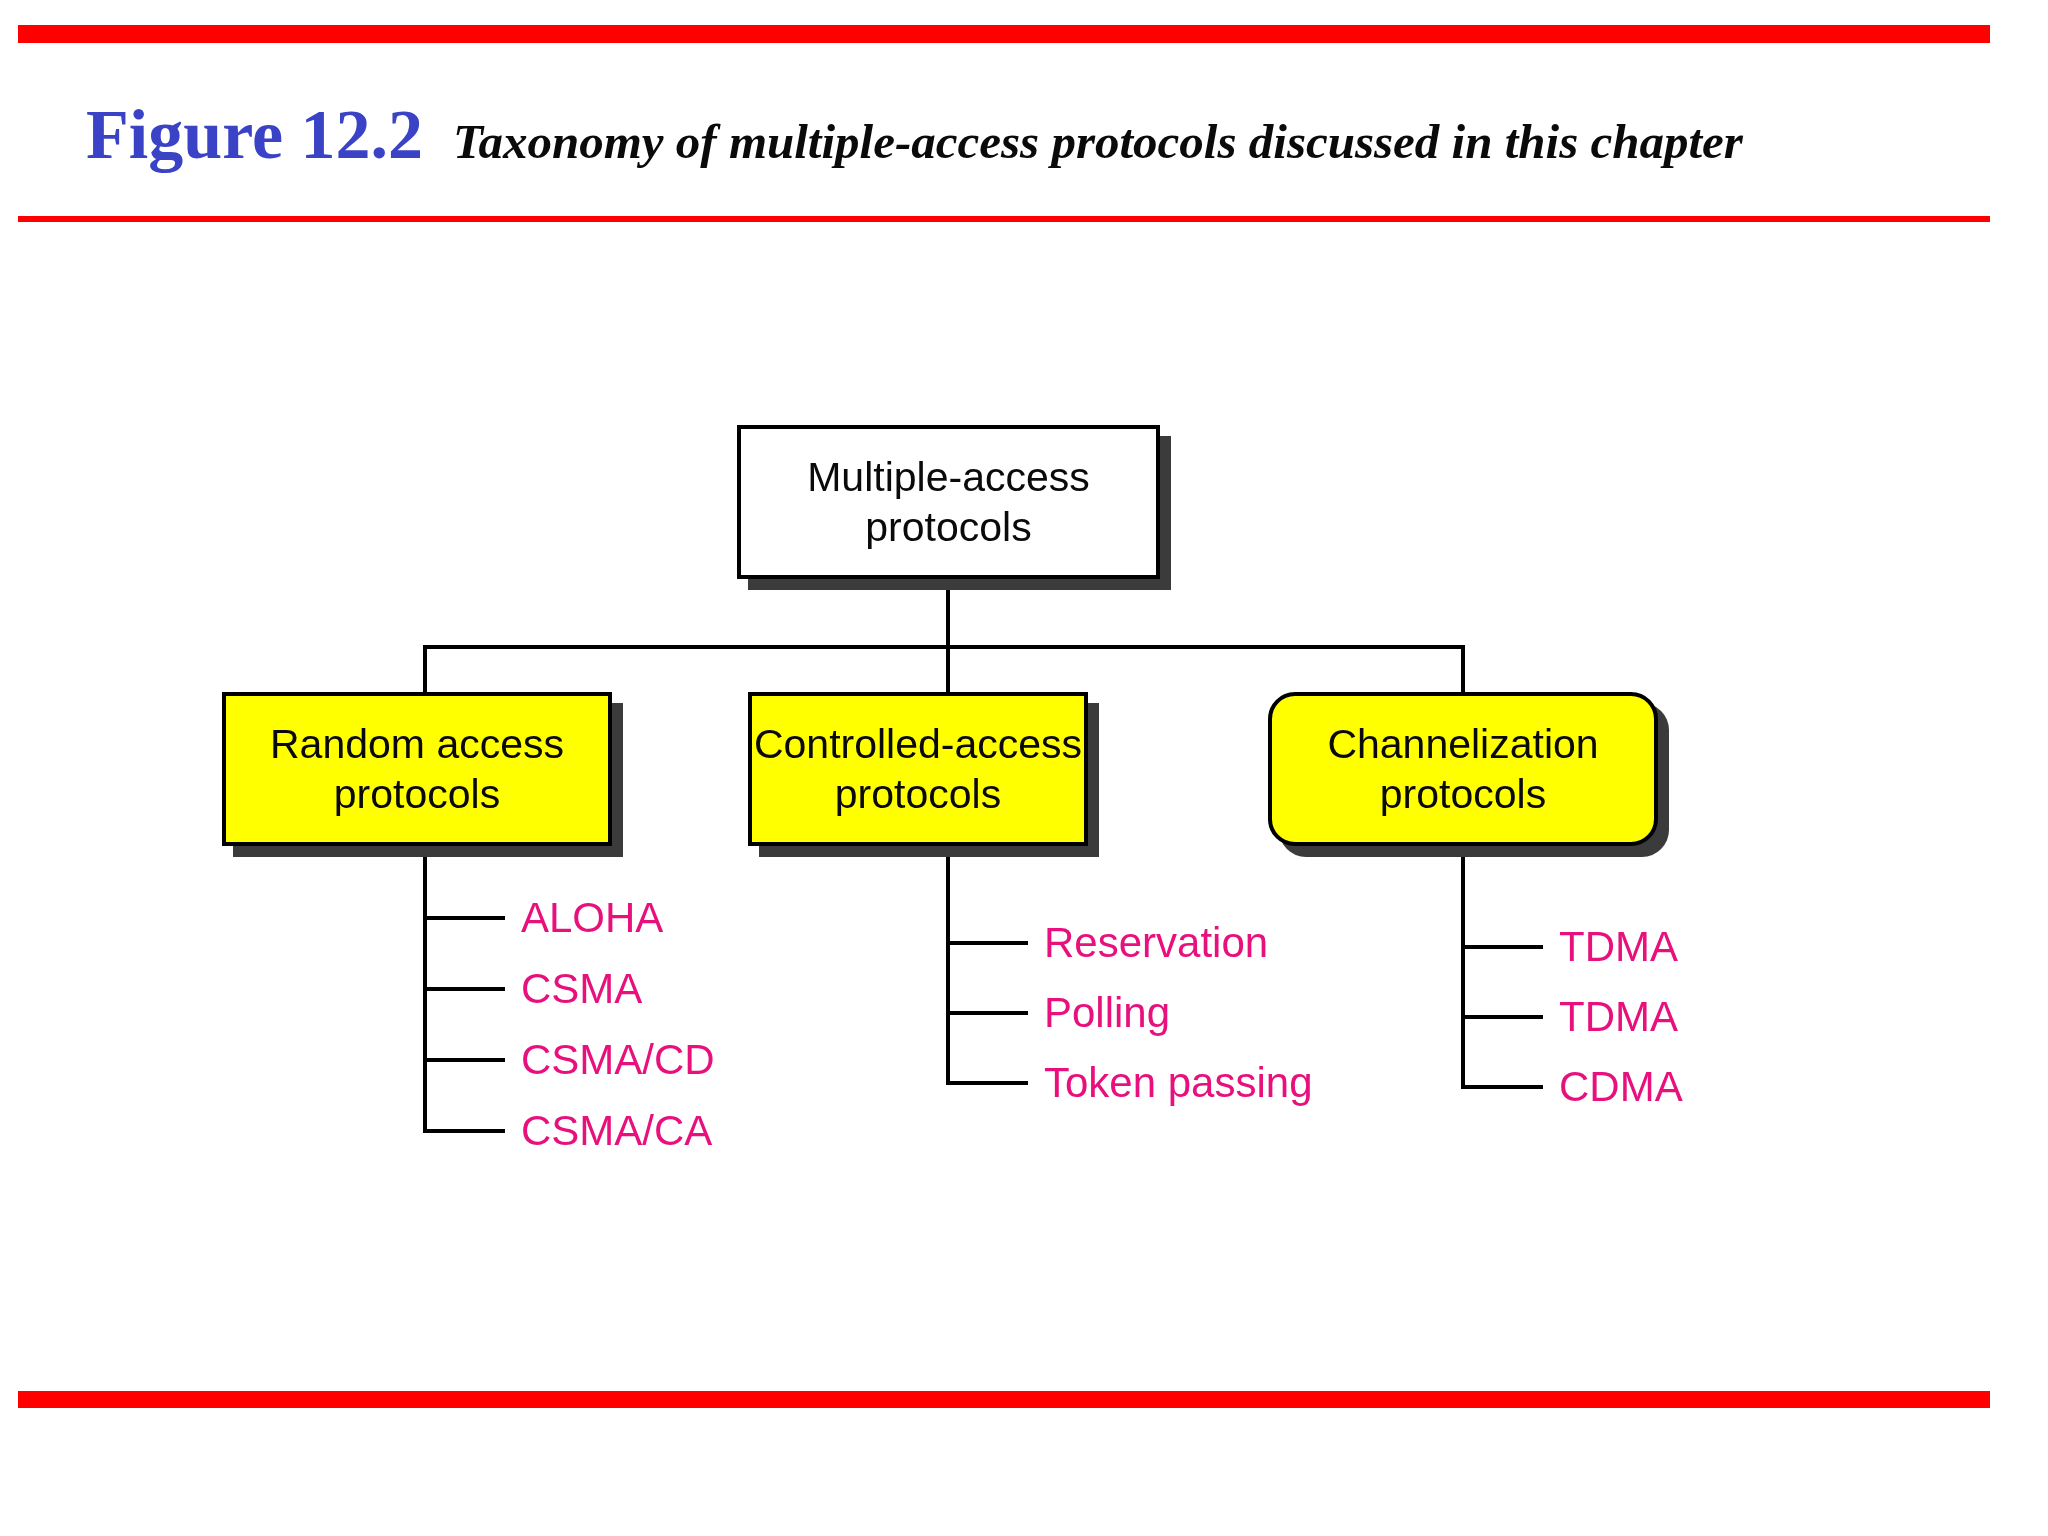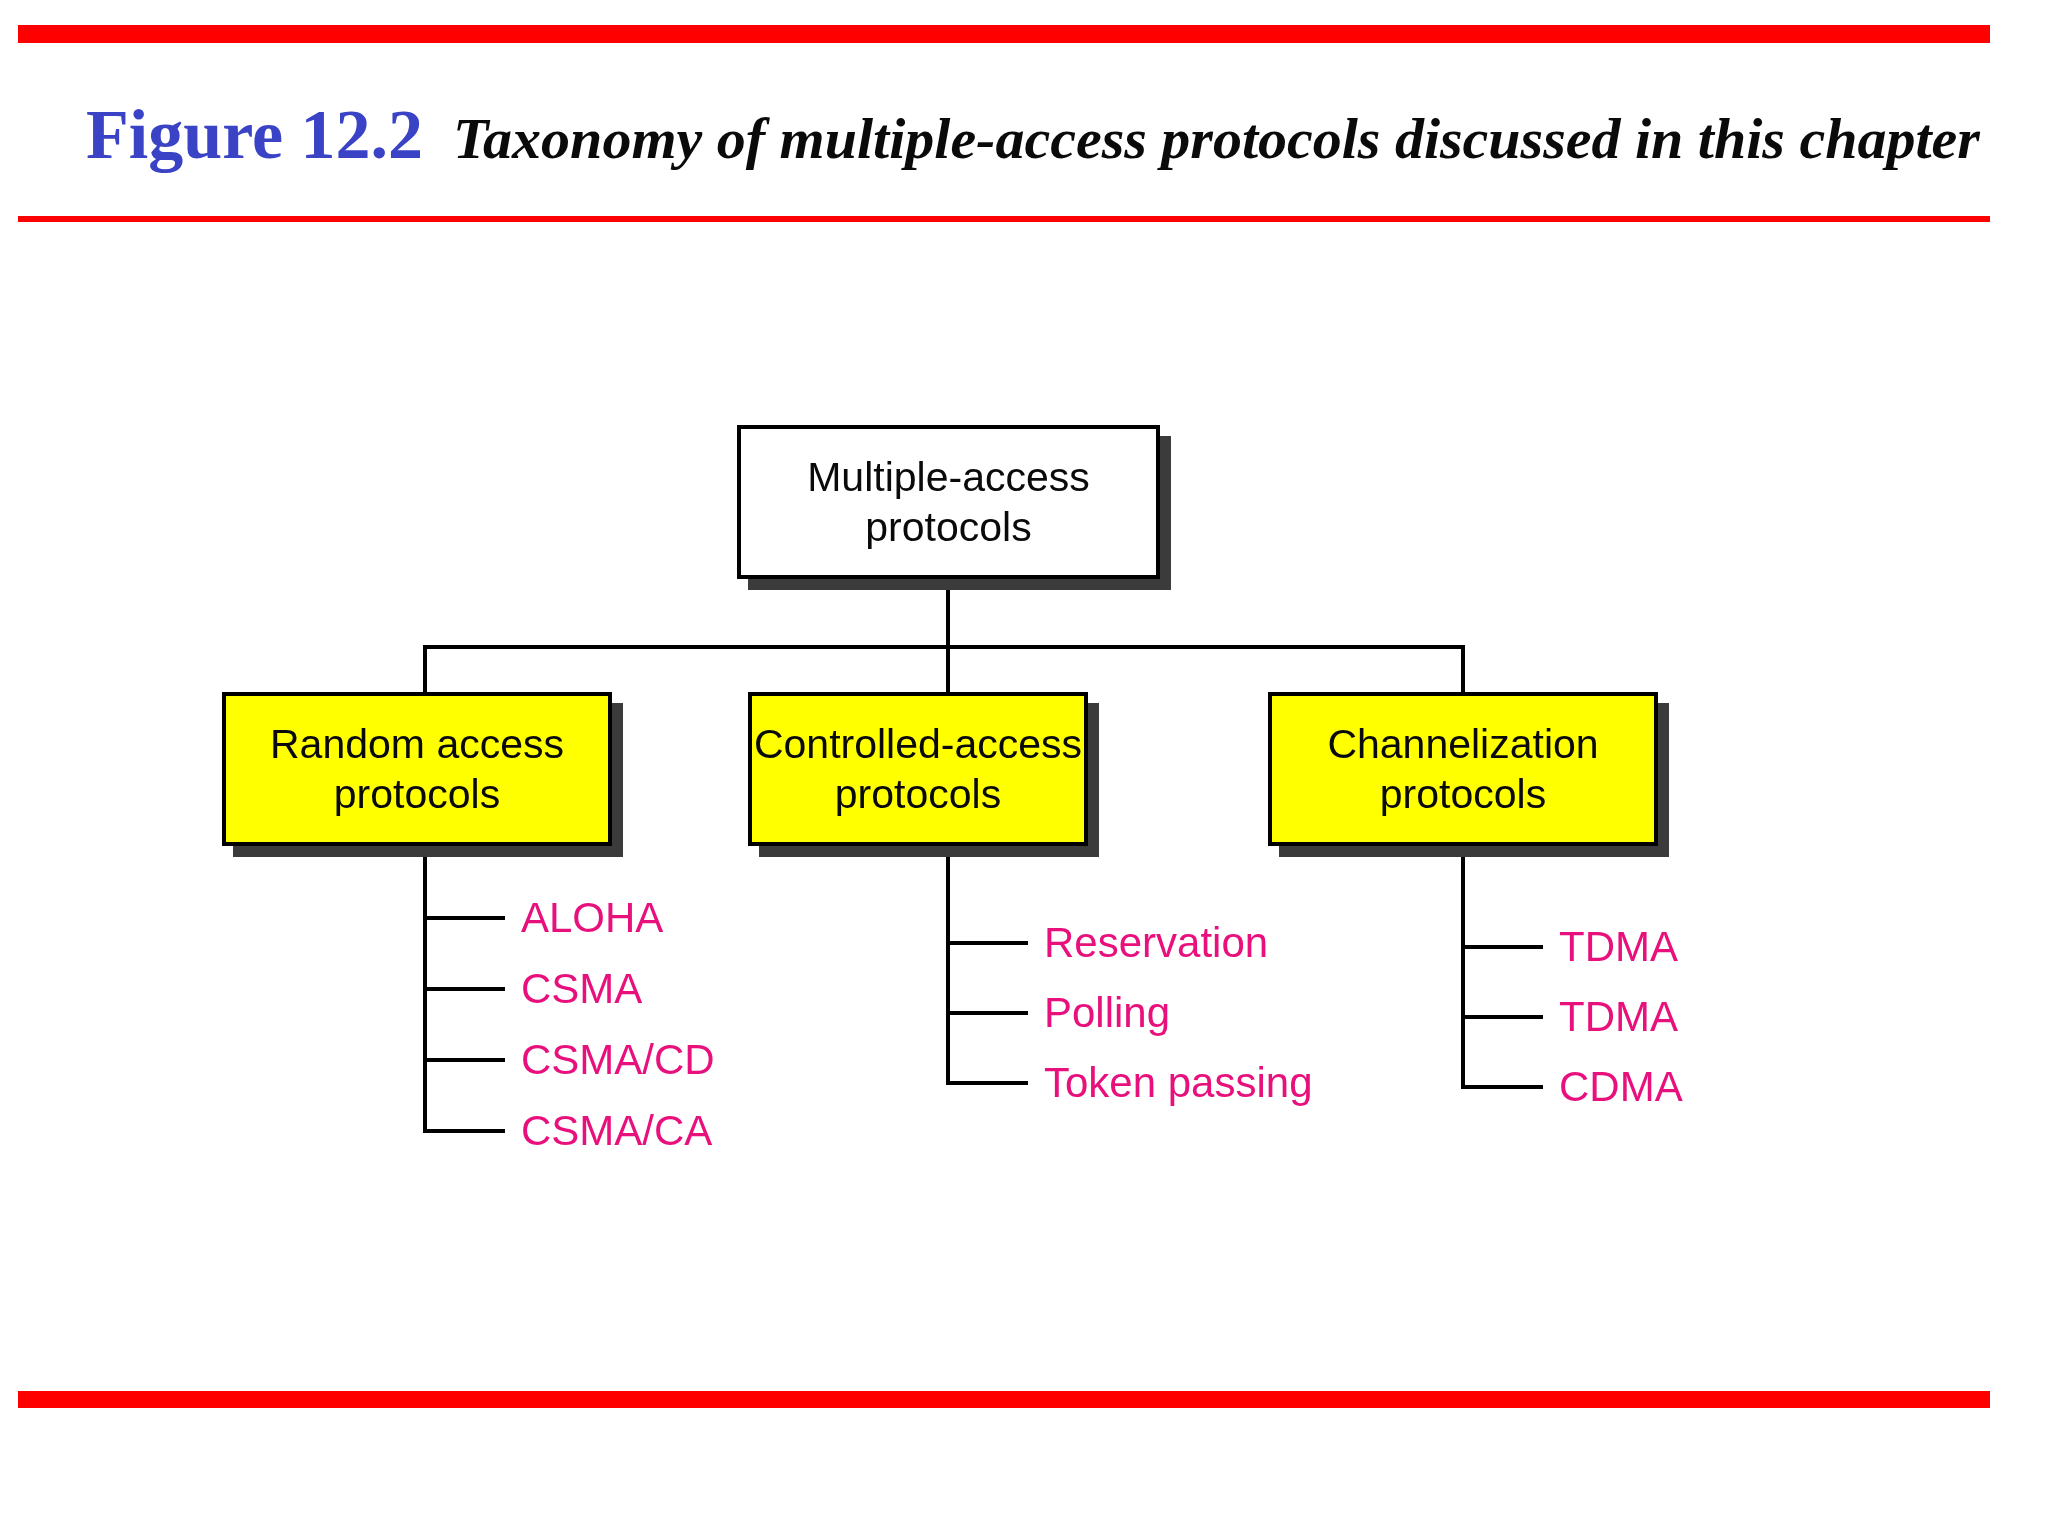--- a/index.html
+++ b/index.html
@@ -14,21 +14,21 @@
   
   .top-bar{position:absolute;left:18px;top:25px;width:1972px;height:18px;background:var(--red);}
   .title-rule{position:absolute;left:18px;top:216px;width:1972px;height:6px;background:var(--red);}
   .bottom-bar{position:absolute;left:18px;top:1391px;width:1972px;height:17px;background:var(--red);}
 
   
   .header-row{position:absolute;left:86px;top:100px;line-height:1;white-space:nowrap;}
   .fig-num{font-family:"Liberation Serif","DejaVu Serif",serif;font-weight:bold;
            font-size:70px;color:var(--blue);}
   .fig-caption{font-family:"Liberation Serif","DejaVu Serif",serif;font-weight:bold;
-               font-style:italic;font-size:58px;color:#0A0A0A;margin-left:30px;}
+               font-style:italic;font-size:49px;color:#0A0A0A;margin-left:30px;}
 
   
   .cline{position:absolute;background:var(--line);}
   .trunk{left:946px;top:577px;width:4px;height:70px;}
   .hbar{left:423px;top:645px;width:1042px;height:4px;}
   .stub{top:645px;width:4px;height:47px;}
   .stub-left{left:423px;} .stub-mid{left:946px;} .stub-right{left:1461px;}
   .spine{width:4px;top:845px;}
   .spine-left{left:423px;height:288px;}
   .spine-mid{left:946px;height:240px;}
@@ -37,21 +37,21 @@
   
   .node{position:absolute;border:4px solid var(--line);
         box-shadow:11px 11px 0 0 var(--shadow);
         display:flex;flex-direction:column;align-items:center;justify-content:center;
         text-align:left;font-size:41px;line-height:50px;color:#0A0A0A;
         letter-spacing:0px;}
   .node-root{left:737px;top:425px;width:423px;height:154px;background:#FFFFFF;}
   .node-branch{background:var(--yellow);}
   .branch-0{left:222px;top:692px;width:390px;height:154px;}
   .branch-1{left:748px;top:692px;width:340px;height:154px;}
-  .branch-2{left:1268px;top:692px;width:390px;height:154px;}
+  .branch-2{left:1268px;top:692px;width:390px;height:154px;border-radius:27px;}
 
   
   .leaf-group{position:absolute;}
   .lg-0{left:423px;top:882px;}
   .lg-1{left:946px;top:908px;}
   .lg-2{left:1461px;top:912px;}
   .lg-0 .leaf-row{height:71px;}
   .lg-1 .leaf-row,.lg-2 .leaf-row{height:70px;}
   .leaf-row{display:flex;align-items:center;white-space:nowrap;}
   .tick{display:inline-block;width:82px;height:4px;background:var(--line);flex:0 0 82px;}

